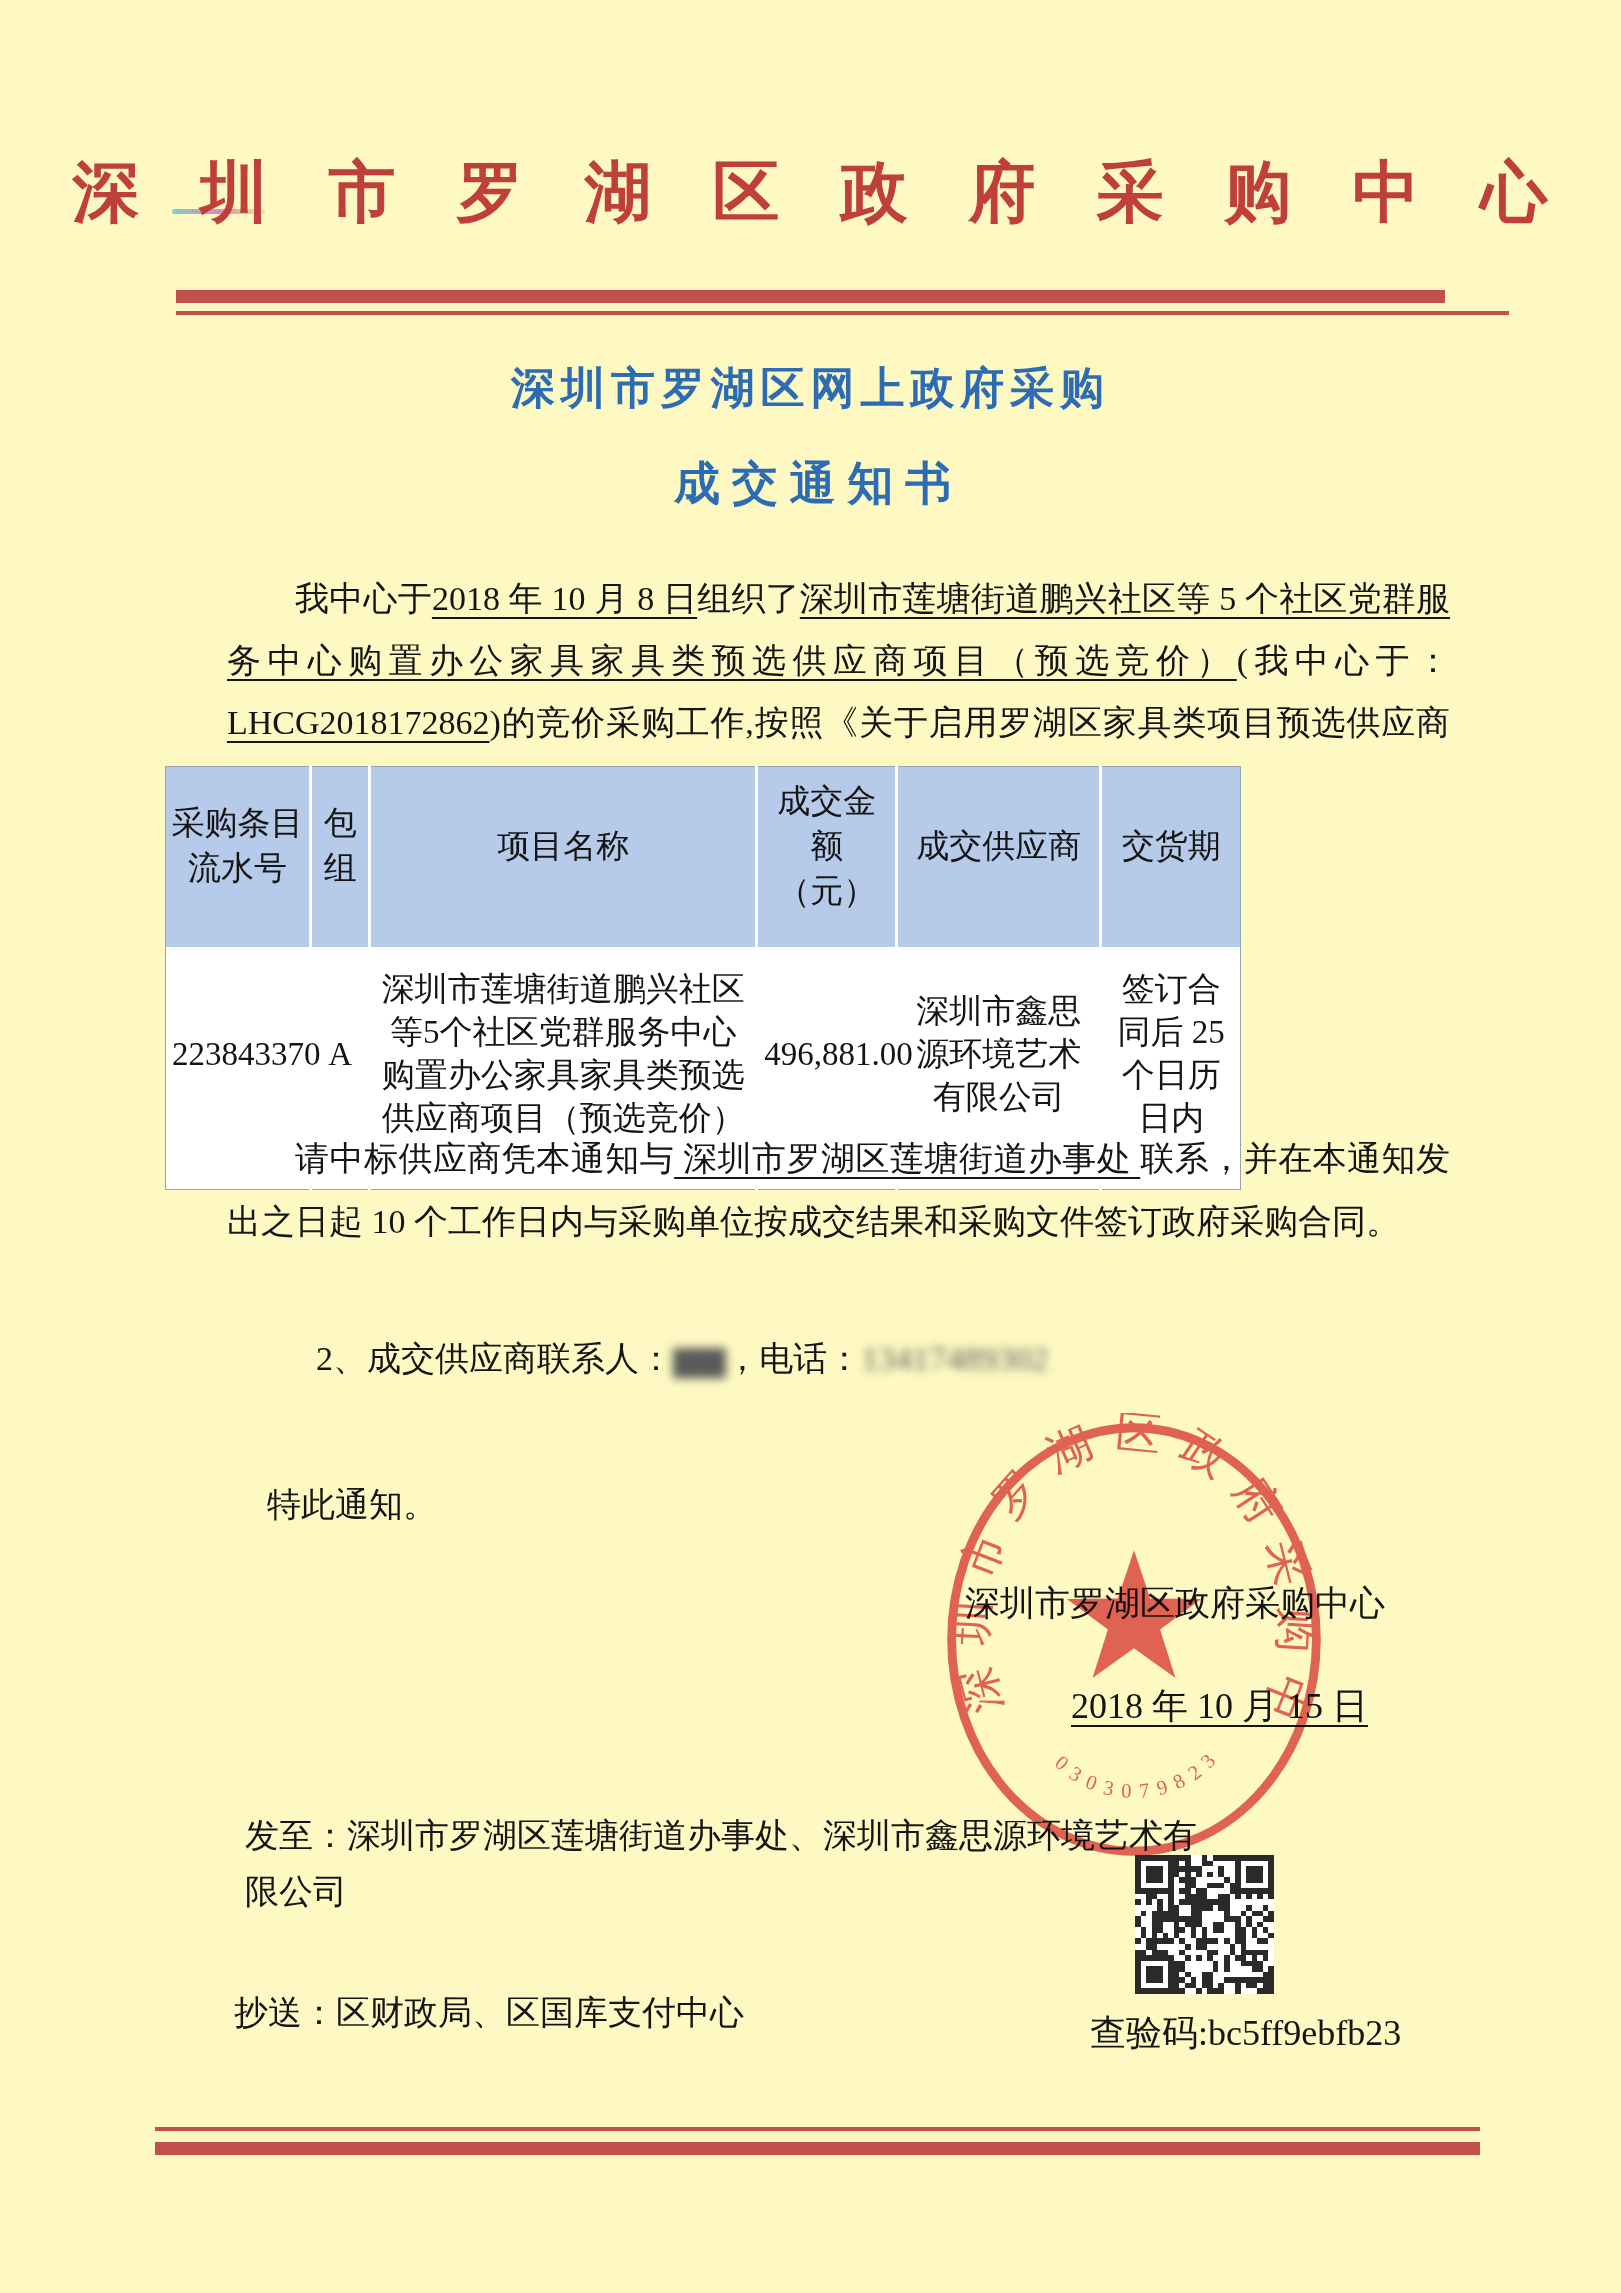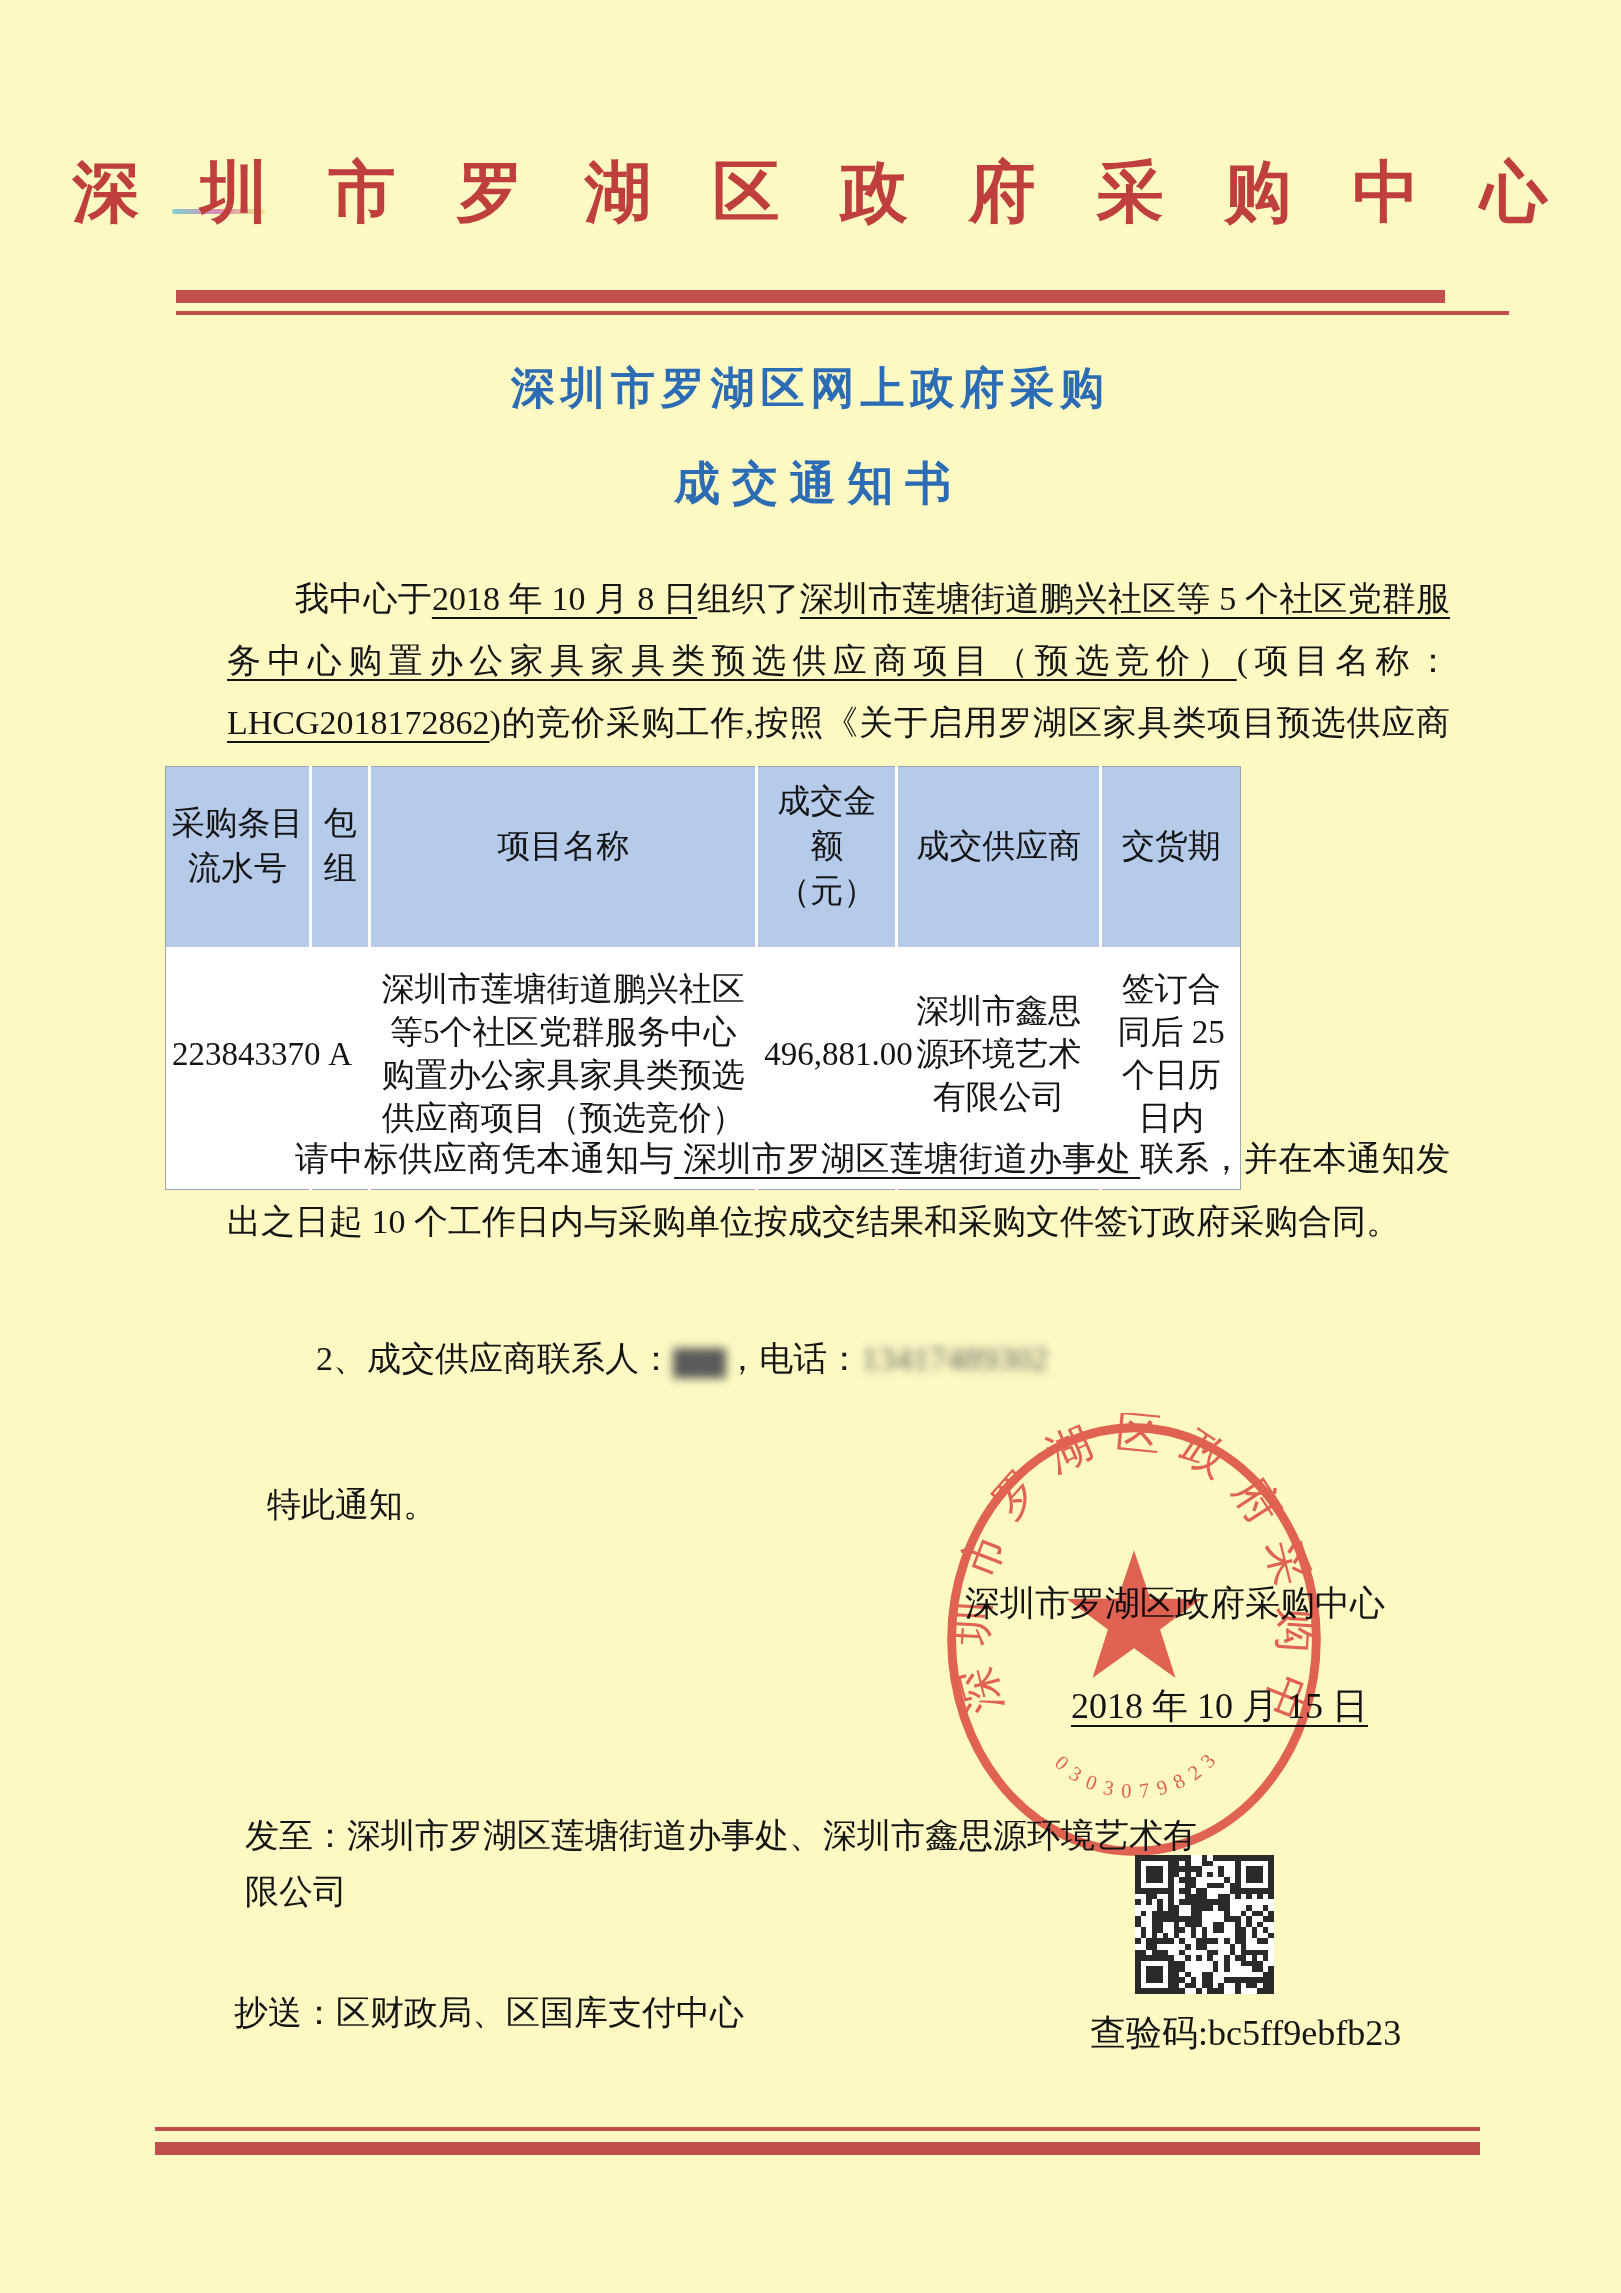--- a/index.html
+++ b/index.html
@@ -84,21 +84,21 @@
 <div class="page">
 
   <div class="scan-artifact"></div>
   <div class="letterhead">深圳市罗湖区政府采购中心</div>
   <div class="rule rule-top-thick"></div>
   <div class="rule rule-top-thin"></div>
 
   <div class="doc-title-1">深圳市罗湖区网上政府采购</div>
   <div class="doc-title-2">成交通知书</div>
 
-  <p class="para intro"><span>我中心于</span><span class="ul">2018 年 10 月 8 日</span><span>组织了</span><span class="ul">深圳市莲塘街道鹏兴社区等 5 个社区党群服务中心购置办公家具家具类预选供应商项目（预选竞价）</span><span>(项目名称：</span><span class="ul">LHCG2018172862</span><span>)的竞价采购工作,按照《关于启用罗湖区家具类项目预选供应商的通知》规定的定标原则，并经采购单位确认，成交结果如下：</span></p>
+  <p class="para intro"><span>我中心于</span><span class="ul">2018 年 10 月 8 日</span><span>组织了</span><span class="ul">深圳市莲塘街道鹏兴社区等 5 个社区党群服务中心购置办公家具家具类预选供应商项目（预选竞价）</span><span>(我中心于：</span><span class="ul">LHCG2018172862</span><span>)的竞价采购工作,按照《关于启用罗湖区家具类项目预选供应商的通知》规定的定标原则，并经采购单位确认，成交结果如下：</span></p>
 
   <table class="award-table">
     <colgroup>
       <col style="width:13.5%">
         <col style="width:5.5%">
         <col style="width:36%">
       <col style="width:13%">
         <col style="width:19%">
         <col style="width:13%">
     </colgroup>

